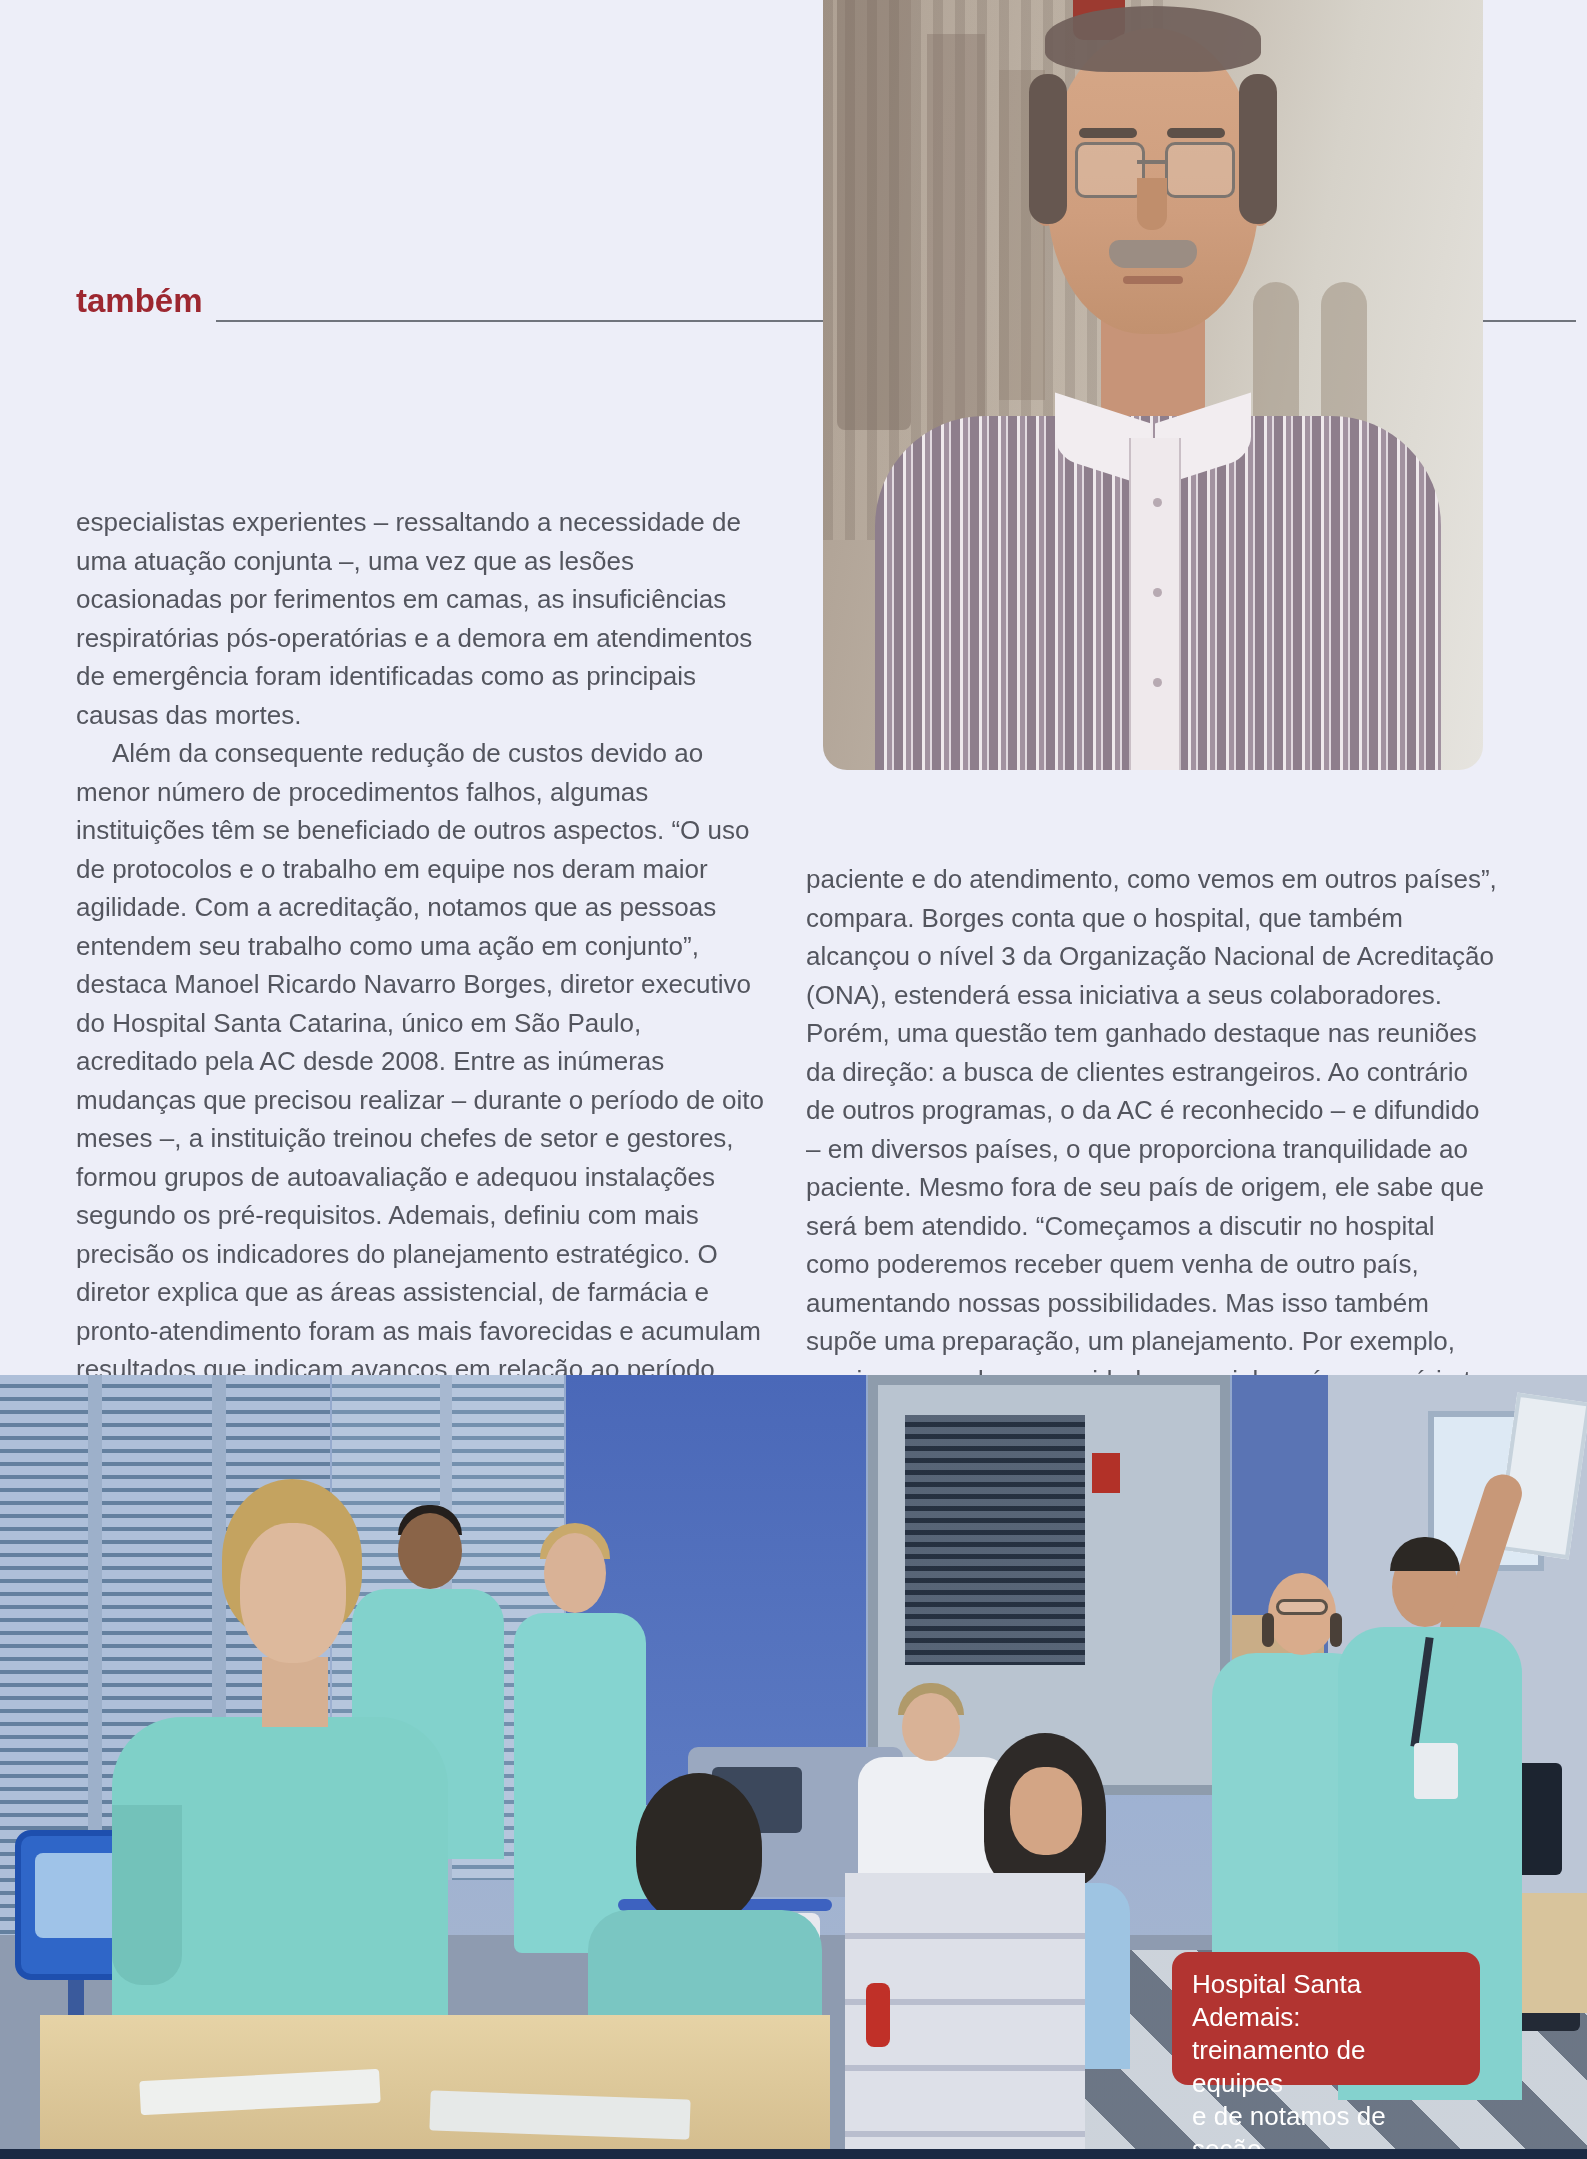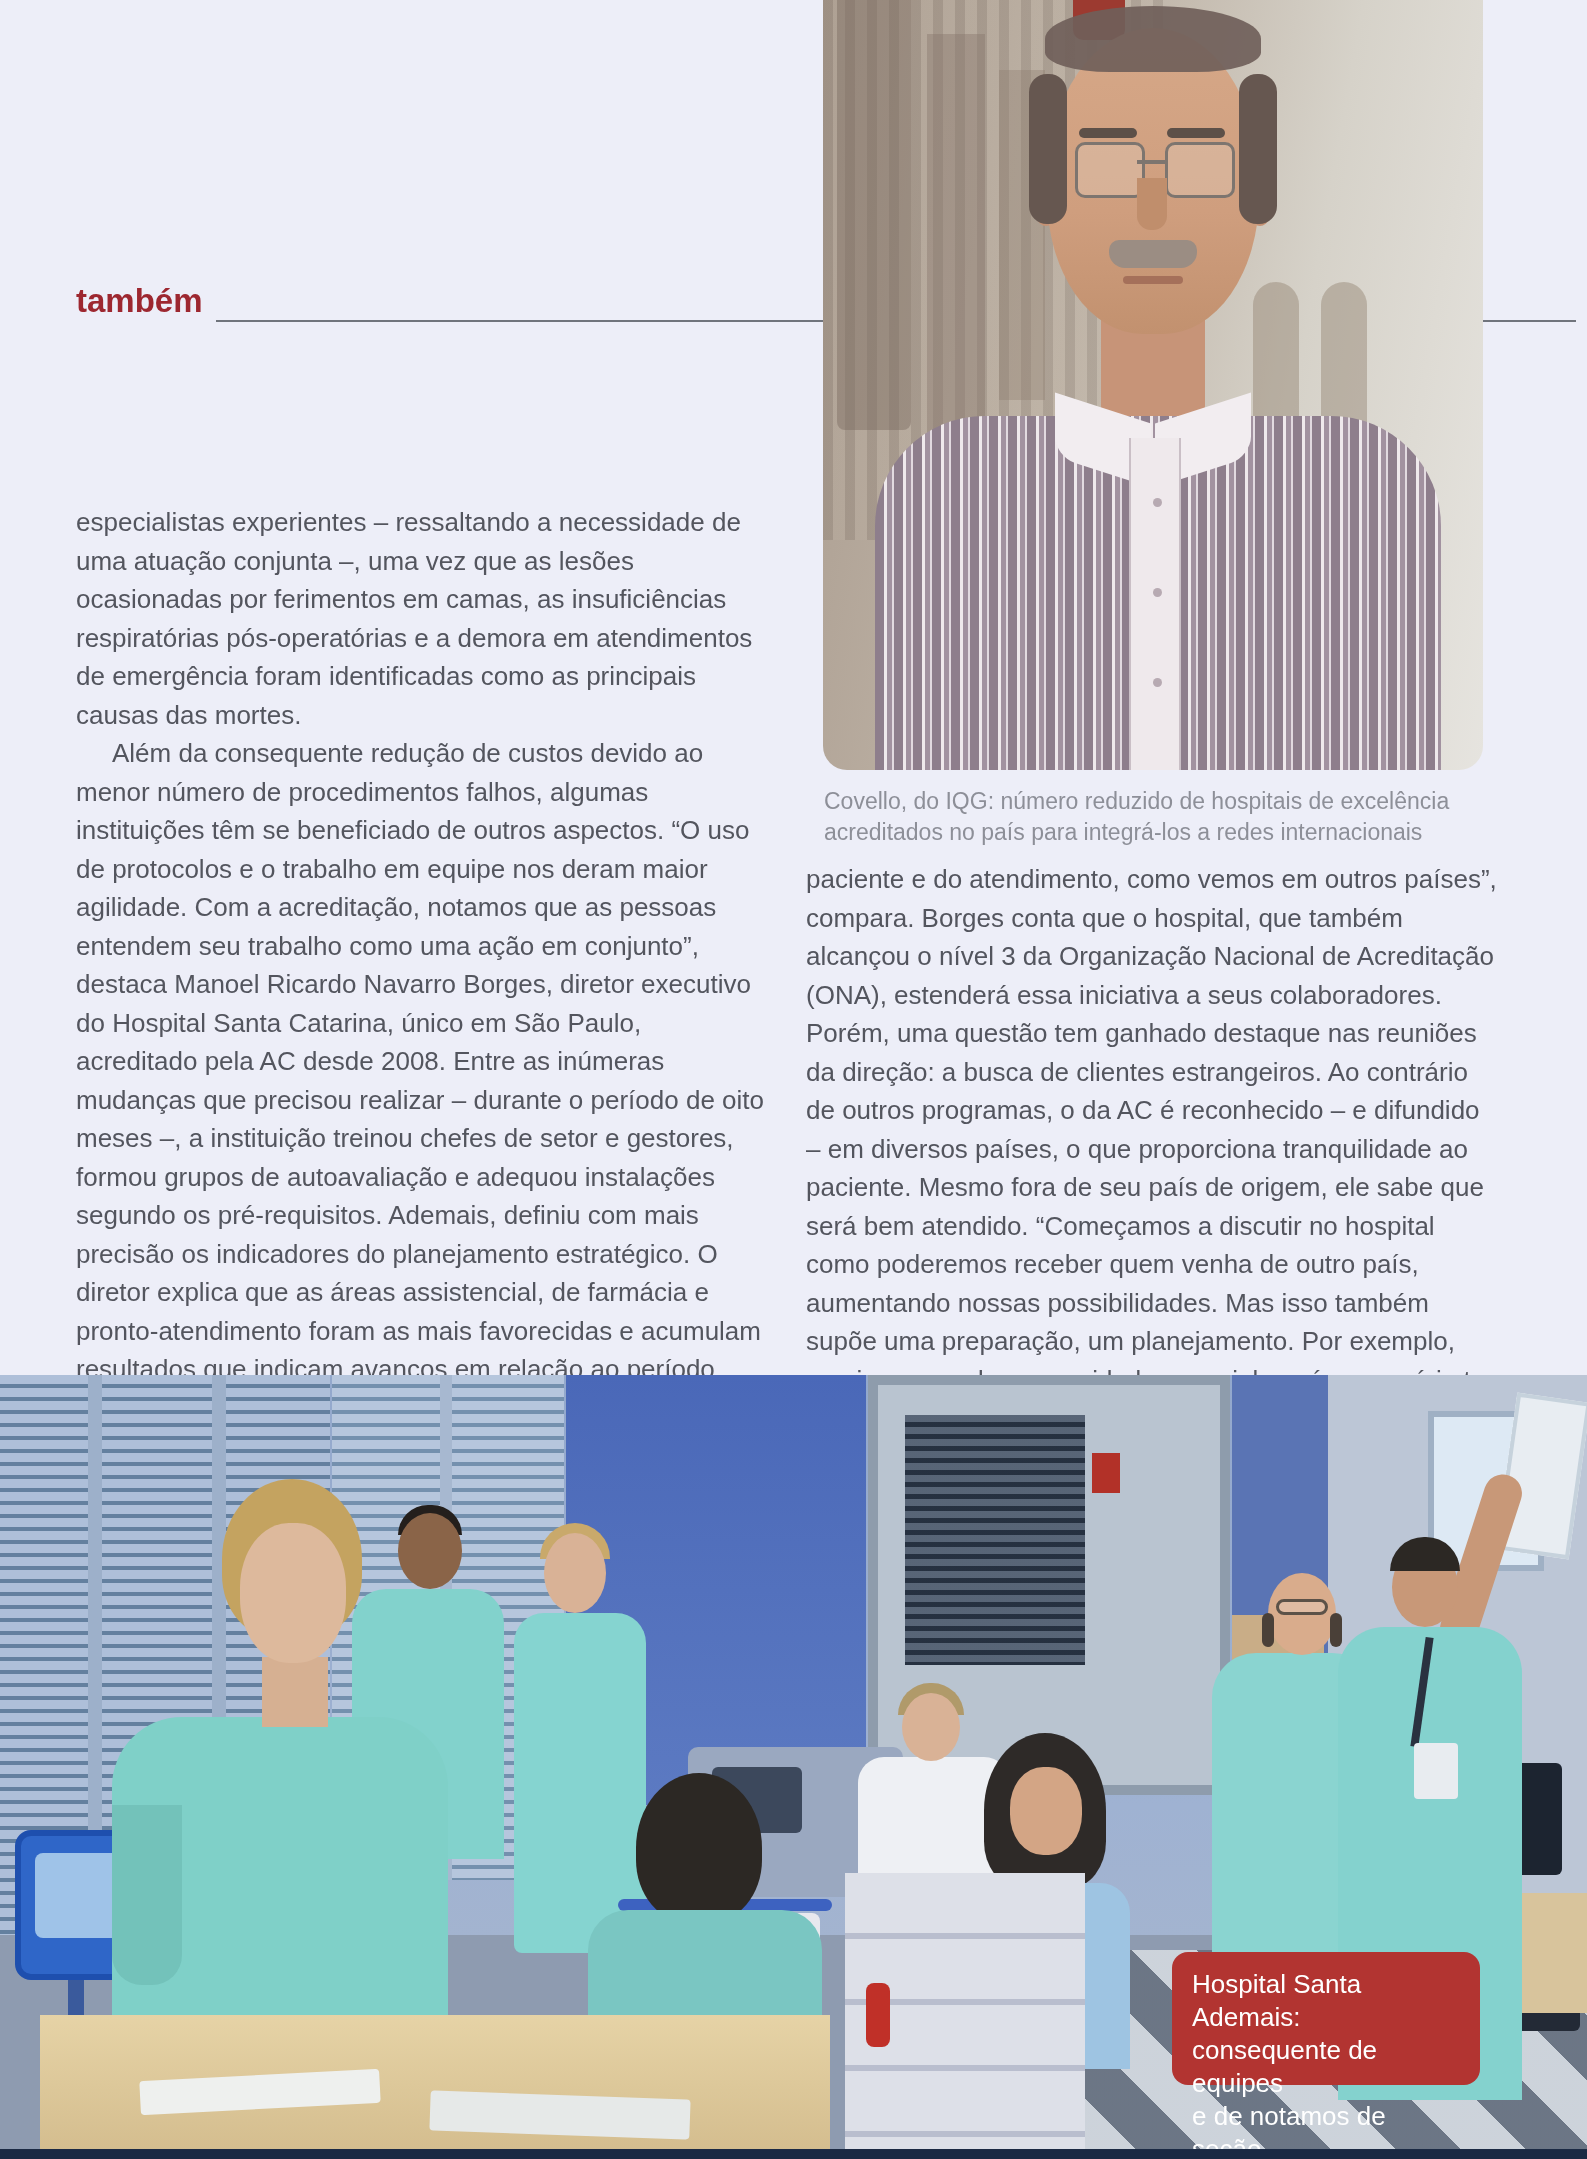--- a/index.html
+++ b/index.html
@@ -193,21 +193,20 @@
     <div class="brow-l"></div>
     <div class="brow-r"></div>
     <div class="lens-l"></div>
     <div class="lens-r"></div>
     <div class="bridge"></div>
     <div class="nose"></div>
     <div class="mustache"></div>
     <div class="mouth"></div>
   </div>
 
-  <div id="portrait-caption">Covello, do IQG: número reduzido de hospitais de excelência acreditados no país para integrá-los a redes internacionais</div>
 
   <div id="hospital">
     <div class="blinds-a"></div>
     <div class="mullion1"></div>
     <div class="mullion2"></div>
     <div class="blinds-b"></div>
     <div class="mullion3"></div>
     <div class="blue-wall"></div>
     <div class="door"></div>
     <div class="door-window"></div>
@@ -272,20 +271,20 @@
 
     <div class="p-seated-bun-hair"></div>
     <div class="p-seated-bun-body"></div>
 
     <div class="front-desk"></div>
     <div class="desk-paper1"></div>
     <div class="desk-paper2"></div>
 
     <div class="photo-caption-box">
       <span>Hospital Santa Ademais:</span>
-      <span>consequente de equipes</span>
+      <span>treinamento de equipes</span>
       <span>e de notamos de seção</span>
     </div>
 
     <div class="bottom-strip"></div>
   </div>
 
 </div>
 
 </body></html>

